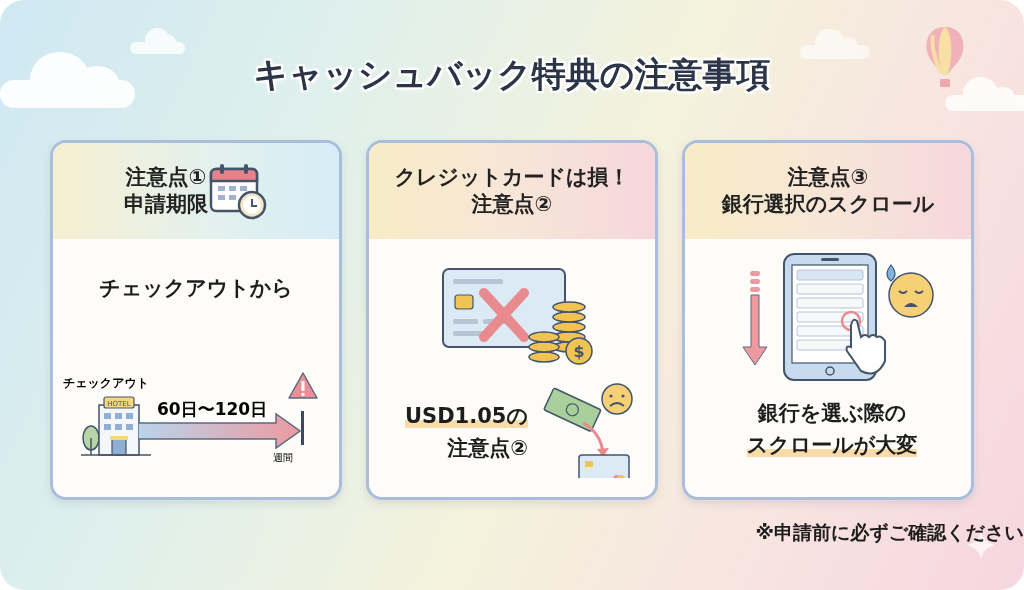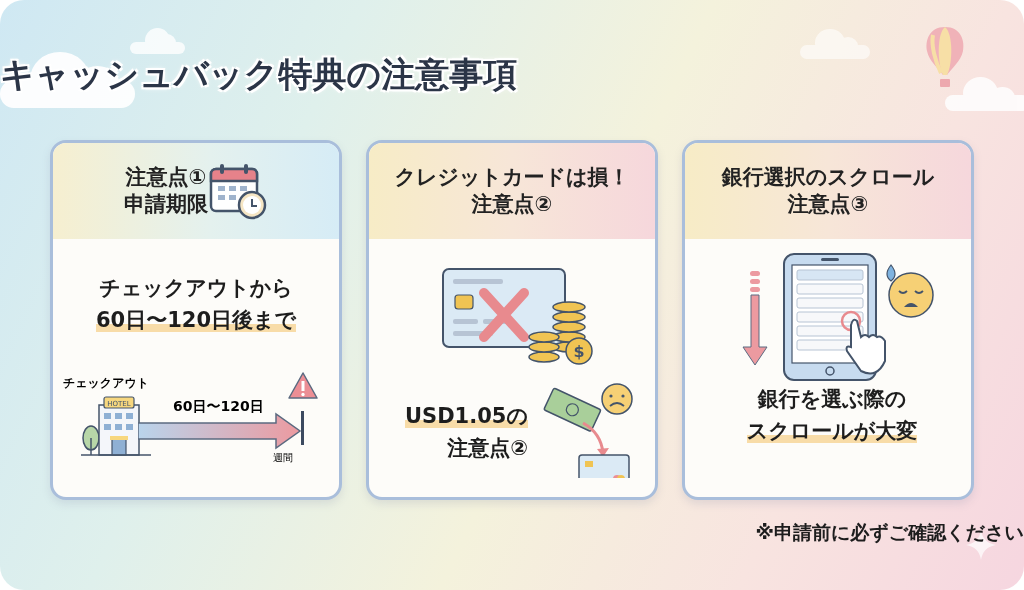--- a/index.html
+++ b/index.html
@@ -14,21 +14,21 @@
 .c1:after{left:75px;top:-14px;width:45px;height:40px}
 .c2{left:130px;top:42px;width:55px;height:12px;opacity:.8}
 .c2:before{left:15px;top:-14px;width:25px;height:25px}
 .c2:after{left:28px;top:-8px;width:18px;height:18px}
 .c3{left:945px;top:95px;width:85px;height:16px;opacity:.85}
 .c3:before{left:18px;top:-18px;width:35px;height:32px}
 .c3:after{left:45px;top:-8px;width:25px;height:22px}
 .c4{left:800px;top:45px;width:70px;height:14px;opacity:.6}
 .c4:before{left:15px;top:-16px;width:30px;height:28px}
 .c4:after{left:38px;top:-8px;width:20px;height:18px}
-.title{position:absolute;top:52px;left:0;width:1024px;font-weight:bold;font-size:34px;color:#2b3547;
+.title{position:absolute;top:52px;left:0;width:1024px;text-align:center;font-weight:bold;font-size:34px;color:#2b3547;
  text-shadow:0 0 4px #fff,0 0 6px #fff,2px 2px 0 #fff,-2px -2px 0 #fff,2px -2px 0 #fff,-2px 2px 0 #fff}
 .card{position:absolute;top:140px;width:292px;height:360px;background:#fdfcf9;border:3px solid #a9bedb;border-radius:16px;
  box-shadow:0 4px 8px rgba(120,130,160,.18);overflow:hidden}
 .card .head{height:96px;display:flex;align-items:center;justify-content:center;text-align:center;font-weight:bold;font-size:21px;color:#222;line-height:1.3}
 .card1 .head{background:linear-gradient(90deg,#f6efd0,#e4f1ee 55%,#d6ecf6)}
 .card2 .head,.card3 .head{background:linear-gradient(90deg,#f7ecc6,#f7e6d8 50%,#f6d7dc)}
 .hl{background:linear-gradient(transparent 68%,#f8dca8 68%)}
 .big{font-weight:bold;font-size:21px;color:#1d1d1d;text-align:center;line-height:1.5}
 .pos{position:absolute}
 .note{position:absolute;top:520px;left:0;width:1024px;text-align:right;font-weight:bold;font-size:19px;color:#1d1d1d}
@@ -73,42 +73,41 @@
             <rect x="10" y="34" width="7" height="5"></rect>
             <rect x="21" y="34" width="7" height="5"></rect>
           </g>
     <circle cx="44" cy="44" r="13" fill="#f6e6c4" stroke="#44546a" stroke-width="2.5"></circle>
           <circle cx="44" cy="44" r="9" fill="#fff"></circle>
     <path d="M44 38 v7 h5" stroke="#44546a" stroke-width="2" fill="none"></path>
    </svg>
   </div>
   <div class="big pos" style="top:130px;left:0;width:286px">
    <div>チェックアウトから</div>
-   <div><span class="hl">60日〜120日後まで</span></div>
   </div>
   <div class="pos" style="top:232px;left:10px;font-size:12px;font-weight:bold">チェックアウト</div>
   <svg class="pos" style="top:250px;left:28px" width="70" height="70">
    <ellipse cx="10" cy="45" rx="8" ry="12" fill="#b7d6a8" stroke="#44546a" stroke-width="1.5"></ellipse>
         <line x1="10" y1="45" x2="10" y2="62" stroke="#44546a" stroke-width="1.5"></line>
    <rect x="18" y="12" width="40" height="50" fill="#f4f6fa" stroke="#44546a" stroke-width="1.5"></rect>
    <rect x="23" y="4" width="30" height="11" rx="2" fill="#f7d77e" stroke="#44546a" stroke-width="1.2"></rect>
    <text x="38" y="12.5" font-size="7" text-anchor="middle" font-family="DejaVu Sans,sans-serif" fill="#44546a">HOTEL</text>
    <g fill="#8fb0d4">
           <rect x="23" y="20" width="7" height="6"></rect>
           <rect x="34" y="20" width="7" height="6"></rect>
           <rect x="45" y="20" width="7" height="6"></rect>
           <rect x="23" y="31" width="7" height="6"></rect>
           <rect x="34" y="31" width="7" height="6"></rect>
           <rect x="45" y="31" width="7" height="6"></rect>
         </g>
    <rect x="31" y="46" width="14" height="16" fill="#8fb0d4" stroke="#44546a" stroke-width="1.2"></rect>
         <rect x="29" y="43" width="18" height="4" fill="#f7d77e"></rect>
    <line x1="0" y1="62" x2="70" y2="62" stroke="#44546a" stroke-width="1.5"></line>
   </svg>
-  <div class="pos" style="top:255px;left:120px;font-size:14px;font-weight:bold">60日〜120日</div>
+  <div class="pos" style="top:255px;left:104px;font-size:17px;font-weight:bold">60日〜120日</div>
   <svg class="pos" style="top:268px;left:85px" width="170" height="40">
    <defs>
           <linearGradient id="ag" x1="0" x2="1">
             <stop offset="0" stop-color="#b9d4ec"></stop>
             <stop offset="1" stop-color="#ec9aa0"></stop>
           </linearGradient>
         </defs>
    <path d="M0 12 H138 V3 L162 20 L138 37 V28 H0Z" fill="url(#ag)" stroke="#5b6a80" stroke-width="1.5"></path>
   </svg>
   <div class="pos" style="top:268px;left:248px;width:3px;height:34px;background:#3c4a60"></div>
@@ -168,22 +167,22 @@
    <circle cx="18" cy="18" r="15" fill="#f6d075" stroke="#44546a" stroke-width="1.5"></circle>
    <circle cx="12" cy="15" r="1.6" fill="#44546a"></circle>
         <circle cx="24" cy="15" r="1.6" fill="#44546a"></circle>
    <path d="M11 25 Q18 19 25 25" stroke="#44546a" stroke-width="1.8" fill="none"></path>
   </svg>
  </div>
 
  <div class="card card3" style="left:682px">
   <div class="head">
    <div>
+    <div>注意点③</div>
     <div>銀行選択のスクロール</div>
-    <div>注意点③</div>
    </div>
   </div>
   <svg class="pos" style="top:122px;left:56px" width="30" height="110">
    <rect x="9" y="6" width="10" height="5" rx="2.5" fill="#ec9aa0"></rect>
         <rect x="9" y="14" width="10" height="5" rx="2.5" fill="#ec9aa0"></rect>
         <rect x="9" y="22" width="10" height="5" rx="2.5" fill="#ec9aa0"></rect>
    <path d="M10 30 H18 V82 H26 L14 100 L2 82 H10Z" fill="#ec9aa0" stroke="#5b6a80" stroke-width="1"></path>
   </svg>
   <svg class="pos" style="top:108px;left:96px" width="110" height="134">
    <rect x="3" y="3" width="92" height="126" rx="10" fill="#c7dbef" stroke="#44546a" stroke-width="2"></rect>
@@ -200,20 +199,20 @@
         </g>
    <circle cx="70" cy="70" r="9" fill="none" stroke="#e88a8e" stroke-width="2.5"></circle>
    <path d="M70 74 Q72 66 76 70 L80 86 Q84 82 88 86 Q92 82 96 86 Q100 84 104 90 L104 110 Q96 128 80 120 L66 100 Q64 94 70 96Z" fill="#fff" stroke="#44546a" stroke-width="2"></path>
   </svg>
   <svg class="pos" style="top:118px;left:196px" width="56" height="60">
    <circle cx="30" cy="34" r="22" fill="#f6d075" stroke="#44546a" stroke-width="1.5"></circle>
    <path d="M10 4 Q18 14 10 20 Q2 14 10 4Z" fill="#7fb3e0" stroke="#44546a" stroke-width="1.2"></path>
    <path d="M18 30 Q22 34 26 30 M34 30 Q38 34 42 30" stroke="#44546a" stroke-width="1.8" fill="none"></path>
    <path d="M23 46 Q30 38 37 46Z" fill="#44546a"></path>
   </svg>
-  <div class="big pos" style="top:241px;left:0;width:294px">
+  <div class="big pos" style="top:255px;left:0;width:294px">
    <div>銀行を選ぶ際の</div>
    <div><span class="hl">スクロールが大変</span></div>
   </div>
  </div>
 
  <div class="note">※申請前に必ずご確認ください</div>
 </div>
 
 </body></html>

